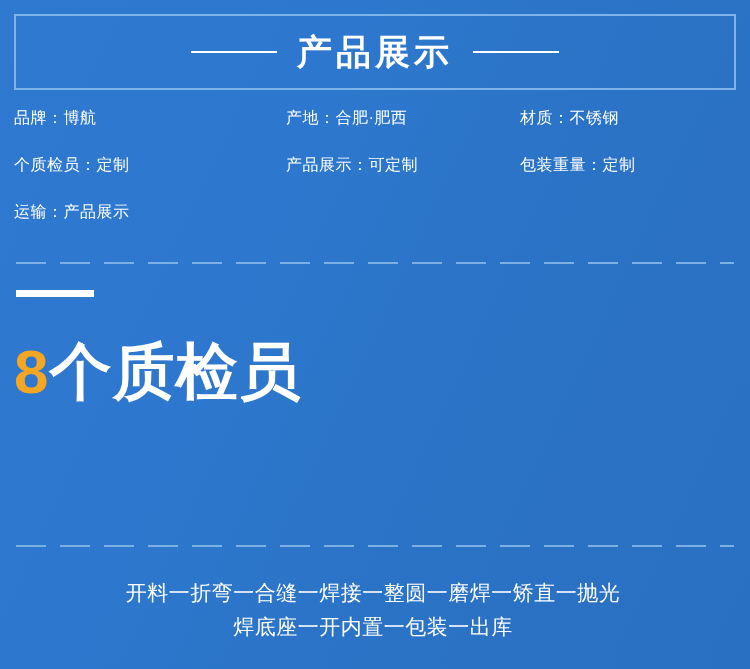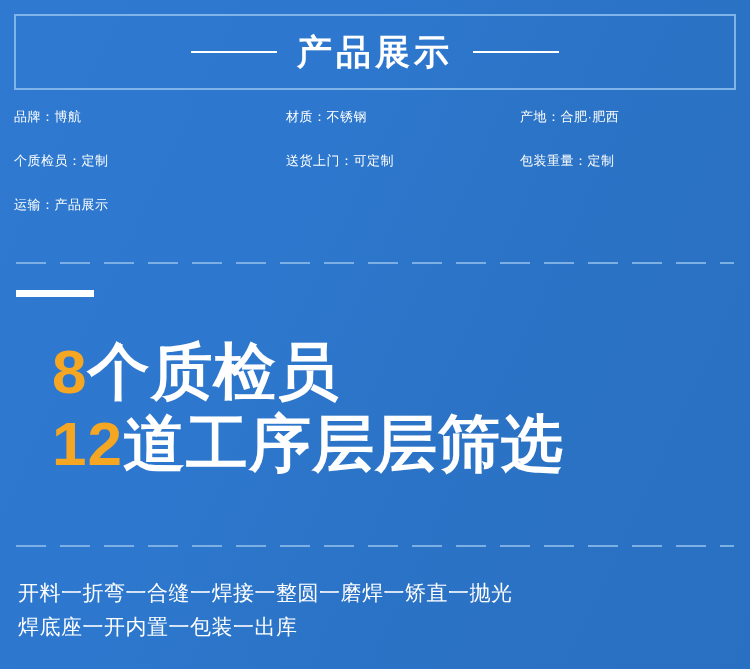--- a/index.html
+++ b/index.html
@@ -63,21 +63,21 @@
   
   .specs {
     position: absolute;
     left: 14px;
     top: 108px;
     width: 722px;
     display: grid;
     grid-template-columns: 272px 234px 216px;
     row-gap: 26px;
     color: #ffffff;
-    font-size: 13px;
+    font-size: 16px;
   }
   .spec-item {
     white-space: nowrap;
     letter-spacing: 0.5px;
   }
 
   
   .divider {
     position: absolute;
     left: 16px;
@@ -106,21 +106,20 @@
     width: 720px;
   }
   .headline-line {
     display: block;
     color: #ffffff;
     font-size: 62px;
     font-weight: bold;
     line-height: 72px;
     letter-spacing: 1px;
     white-space: nowrap;
-    margin-left: 38px;
   }
   .num {
     color: #f5a623;
   }
 
   
   .divider2 {
     position: absolute;
     left: 16px;
     top: 545px;
@@ -134,55 +133,52 @@
   .process {
     position: absolute;
     left: 18px;
     top: 576px;
     width: 710px;
     color: #ffffff;
     font-size: 21px;
     line-height: 34px;
     letter-spacing: 0.5px;
   }
-  .process-line { display: block; white-space: nowrap; }
+  .process-line { display: block; white-space: nowrap; text-align: center; }
 </style>
 </head>
 <body>
 
 <div class="page">
 
   <div class="title-box">
     <div class="title-inner">
       <span class="title-rule"></span>
       <span class="title-text">产品展示</span>
       <span class="title-rule"></span>
     </div>
   </div>
 
   <div class="specs">
     <span class="spec-item">品牌：博航</span>
+    <span class="spec-item">产地：合肥·肥西</span>
     <span class="spec-item">材质：不锈钢</span>
-    <span class="spec-item">产地：合肥·肥西</span>
     <span class="spec-item">个质检员：定制</span>
-    <span class="spec-item">送货上门：可定制</span>
+    <span class="spec-item">产品展示：可定制</span>
     <span class="spec-item">包装重量：定制</span>
     <span class="spec-item">运输：产品展示</span>
   </div>
 
   <div class="divider"></div>
 
   <div class="accent-bar"></div>
 
   <div class="headline">
     <span class="headline-line">
       <span class="num">8</span><span>个质检员</span>
-    </span>
-    <span class="headline-line">
-      <span class="num">12</span><span>道工序层层筛选</span>
     </span>
   </div>
 
   <div class="divider2"></div>
 
   <div class="process">
     <span class="process-line">开料一折弯一合缝一焊接一整圆一磨焊一矫直一抛光</span>
     <span class="process-line">焊底座一开内置一包装一出库</span>
   </div>
 

